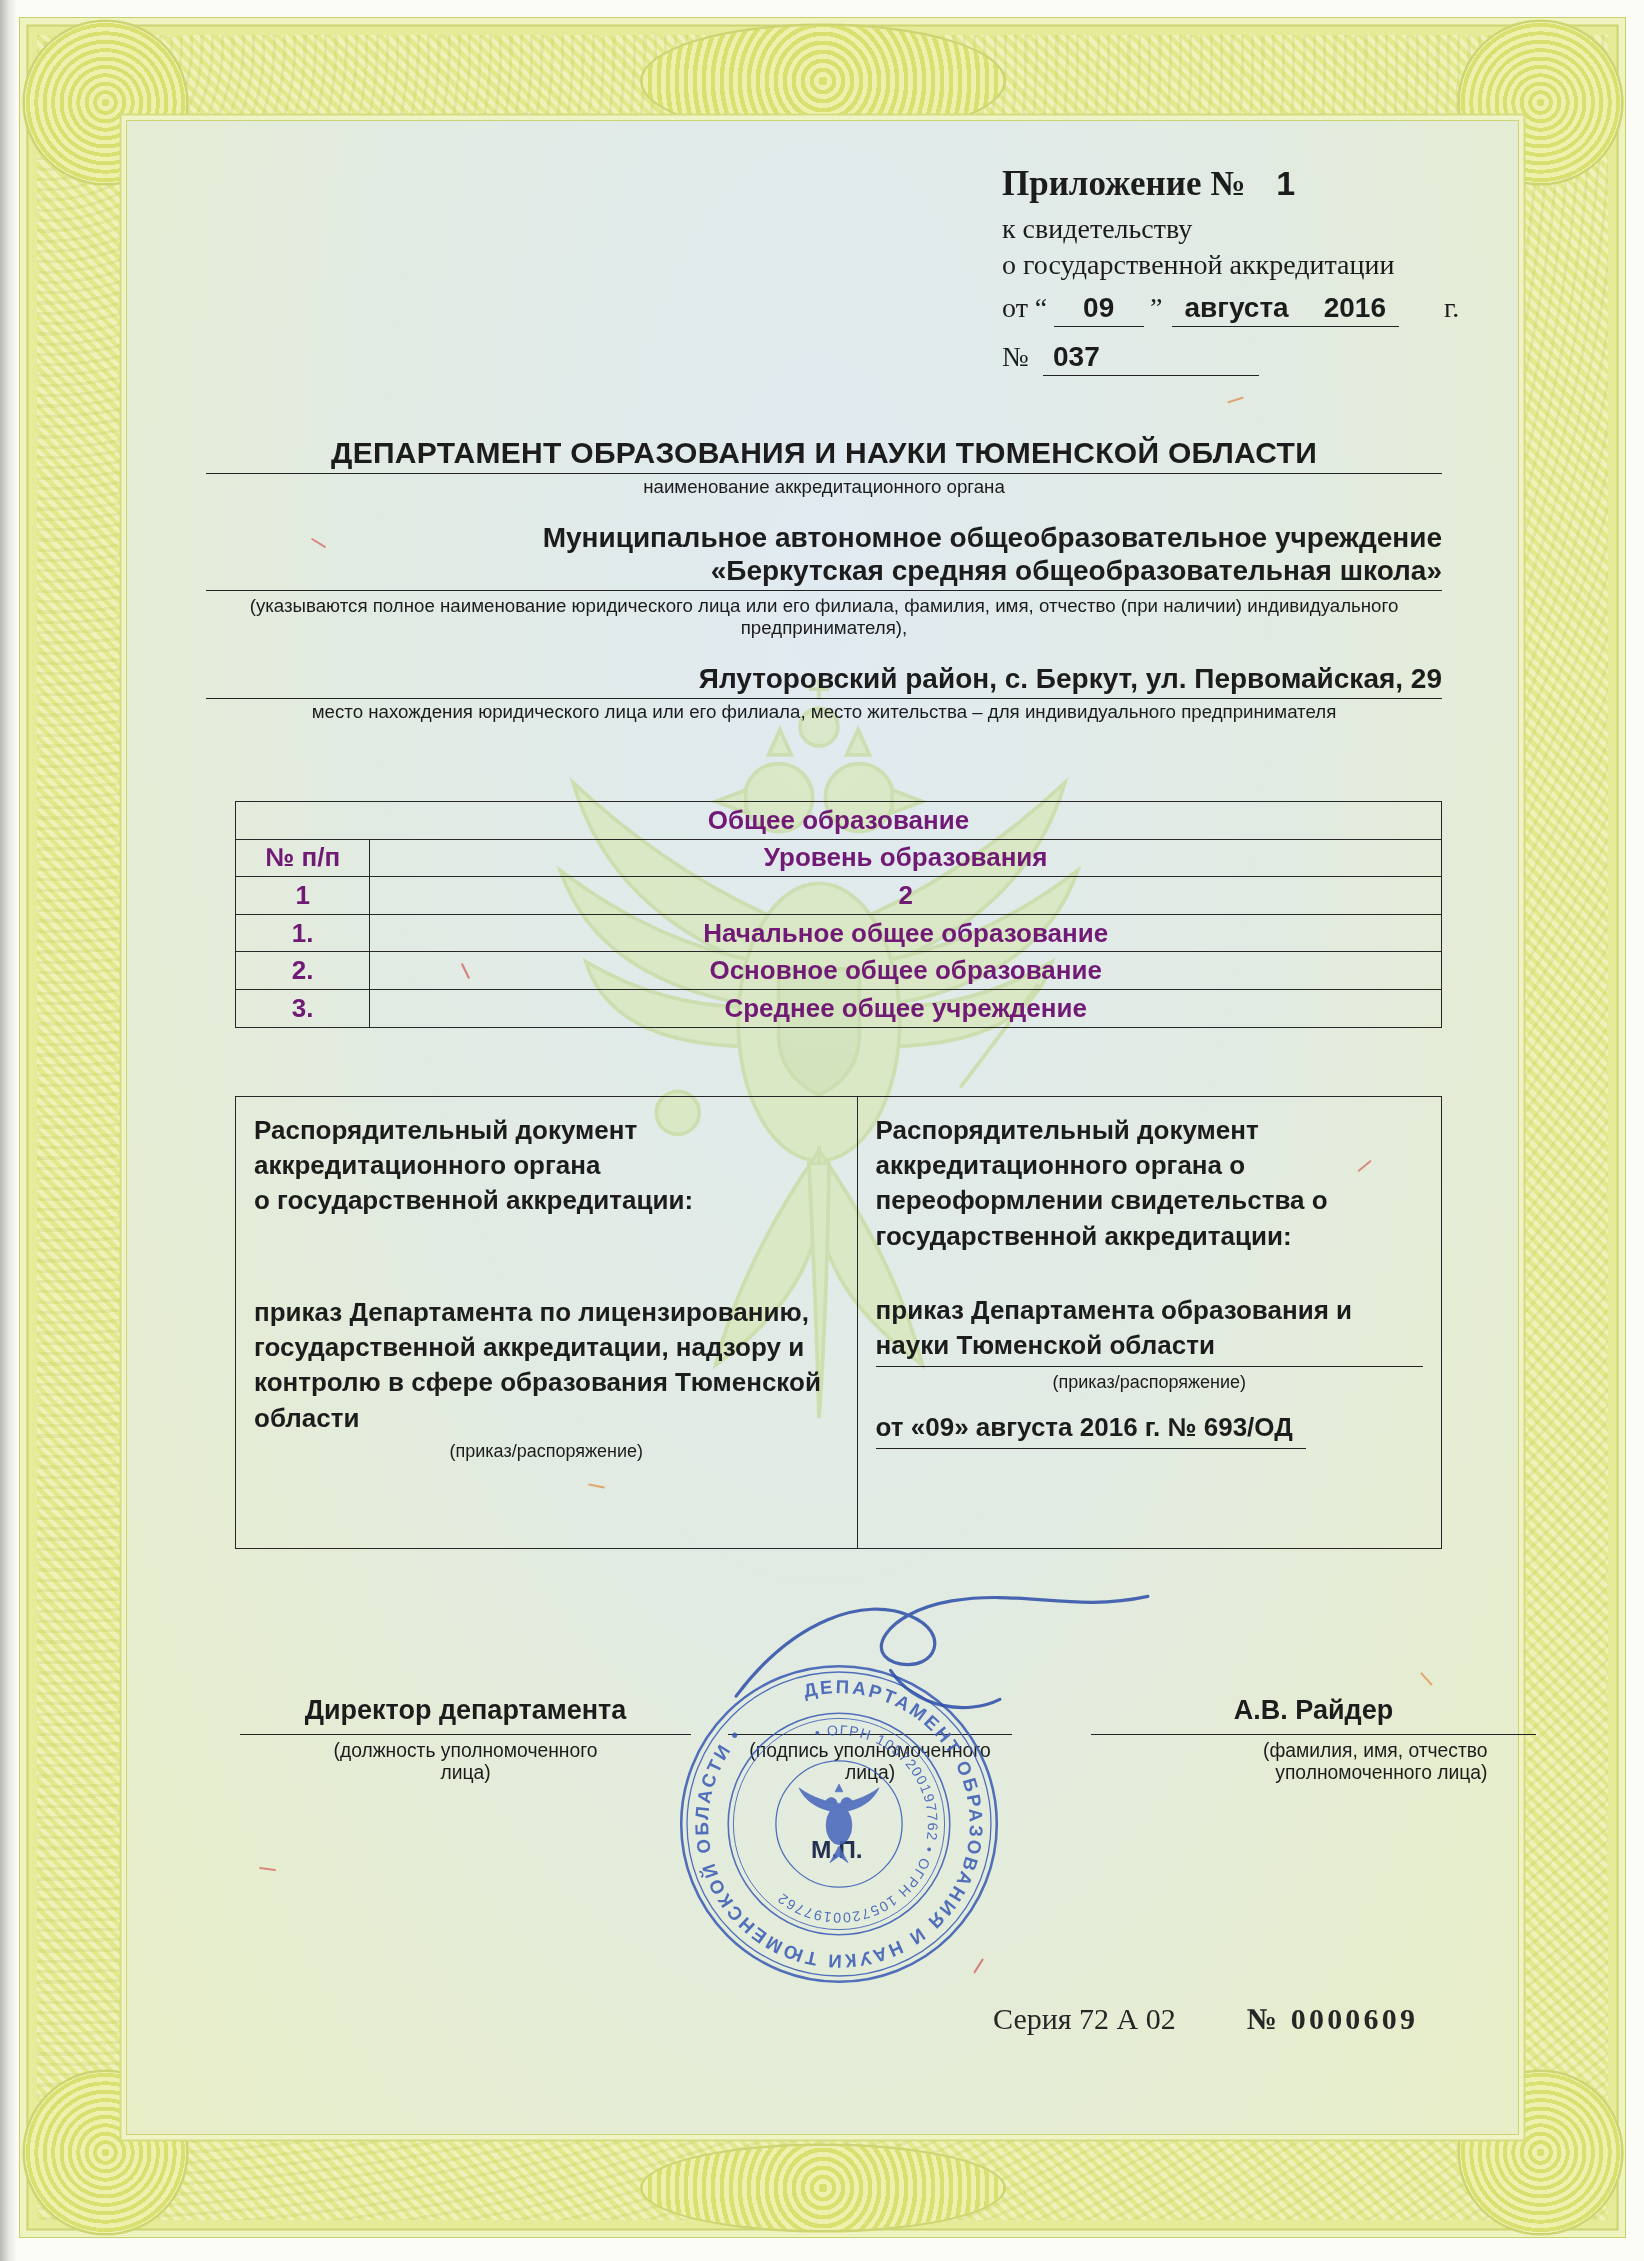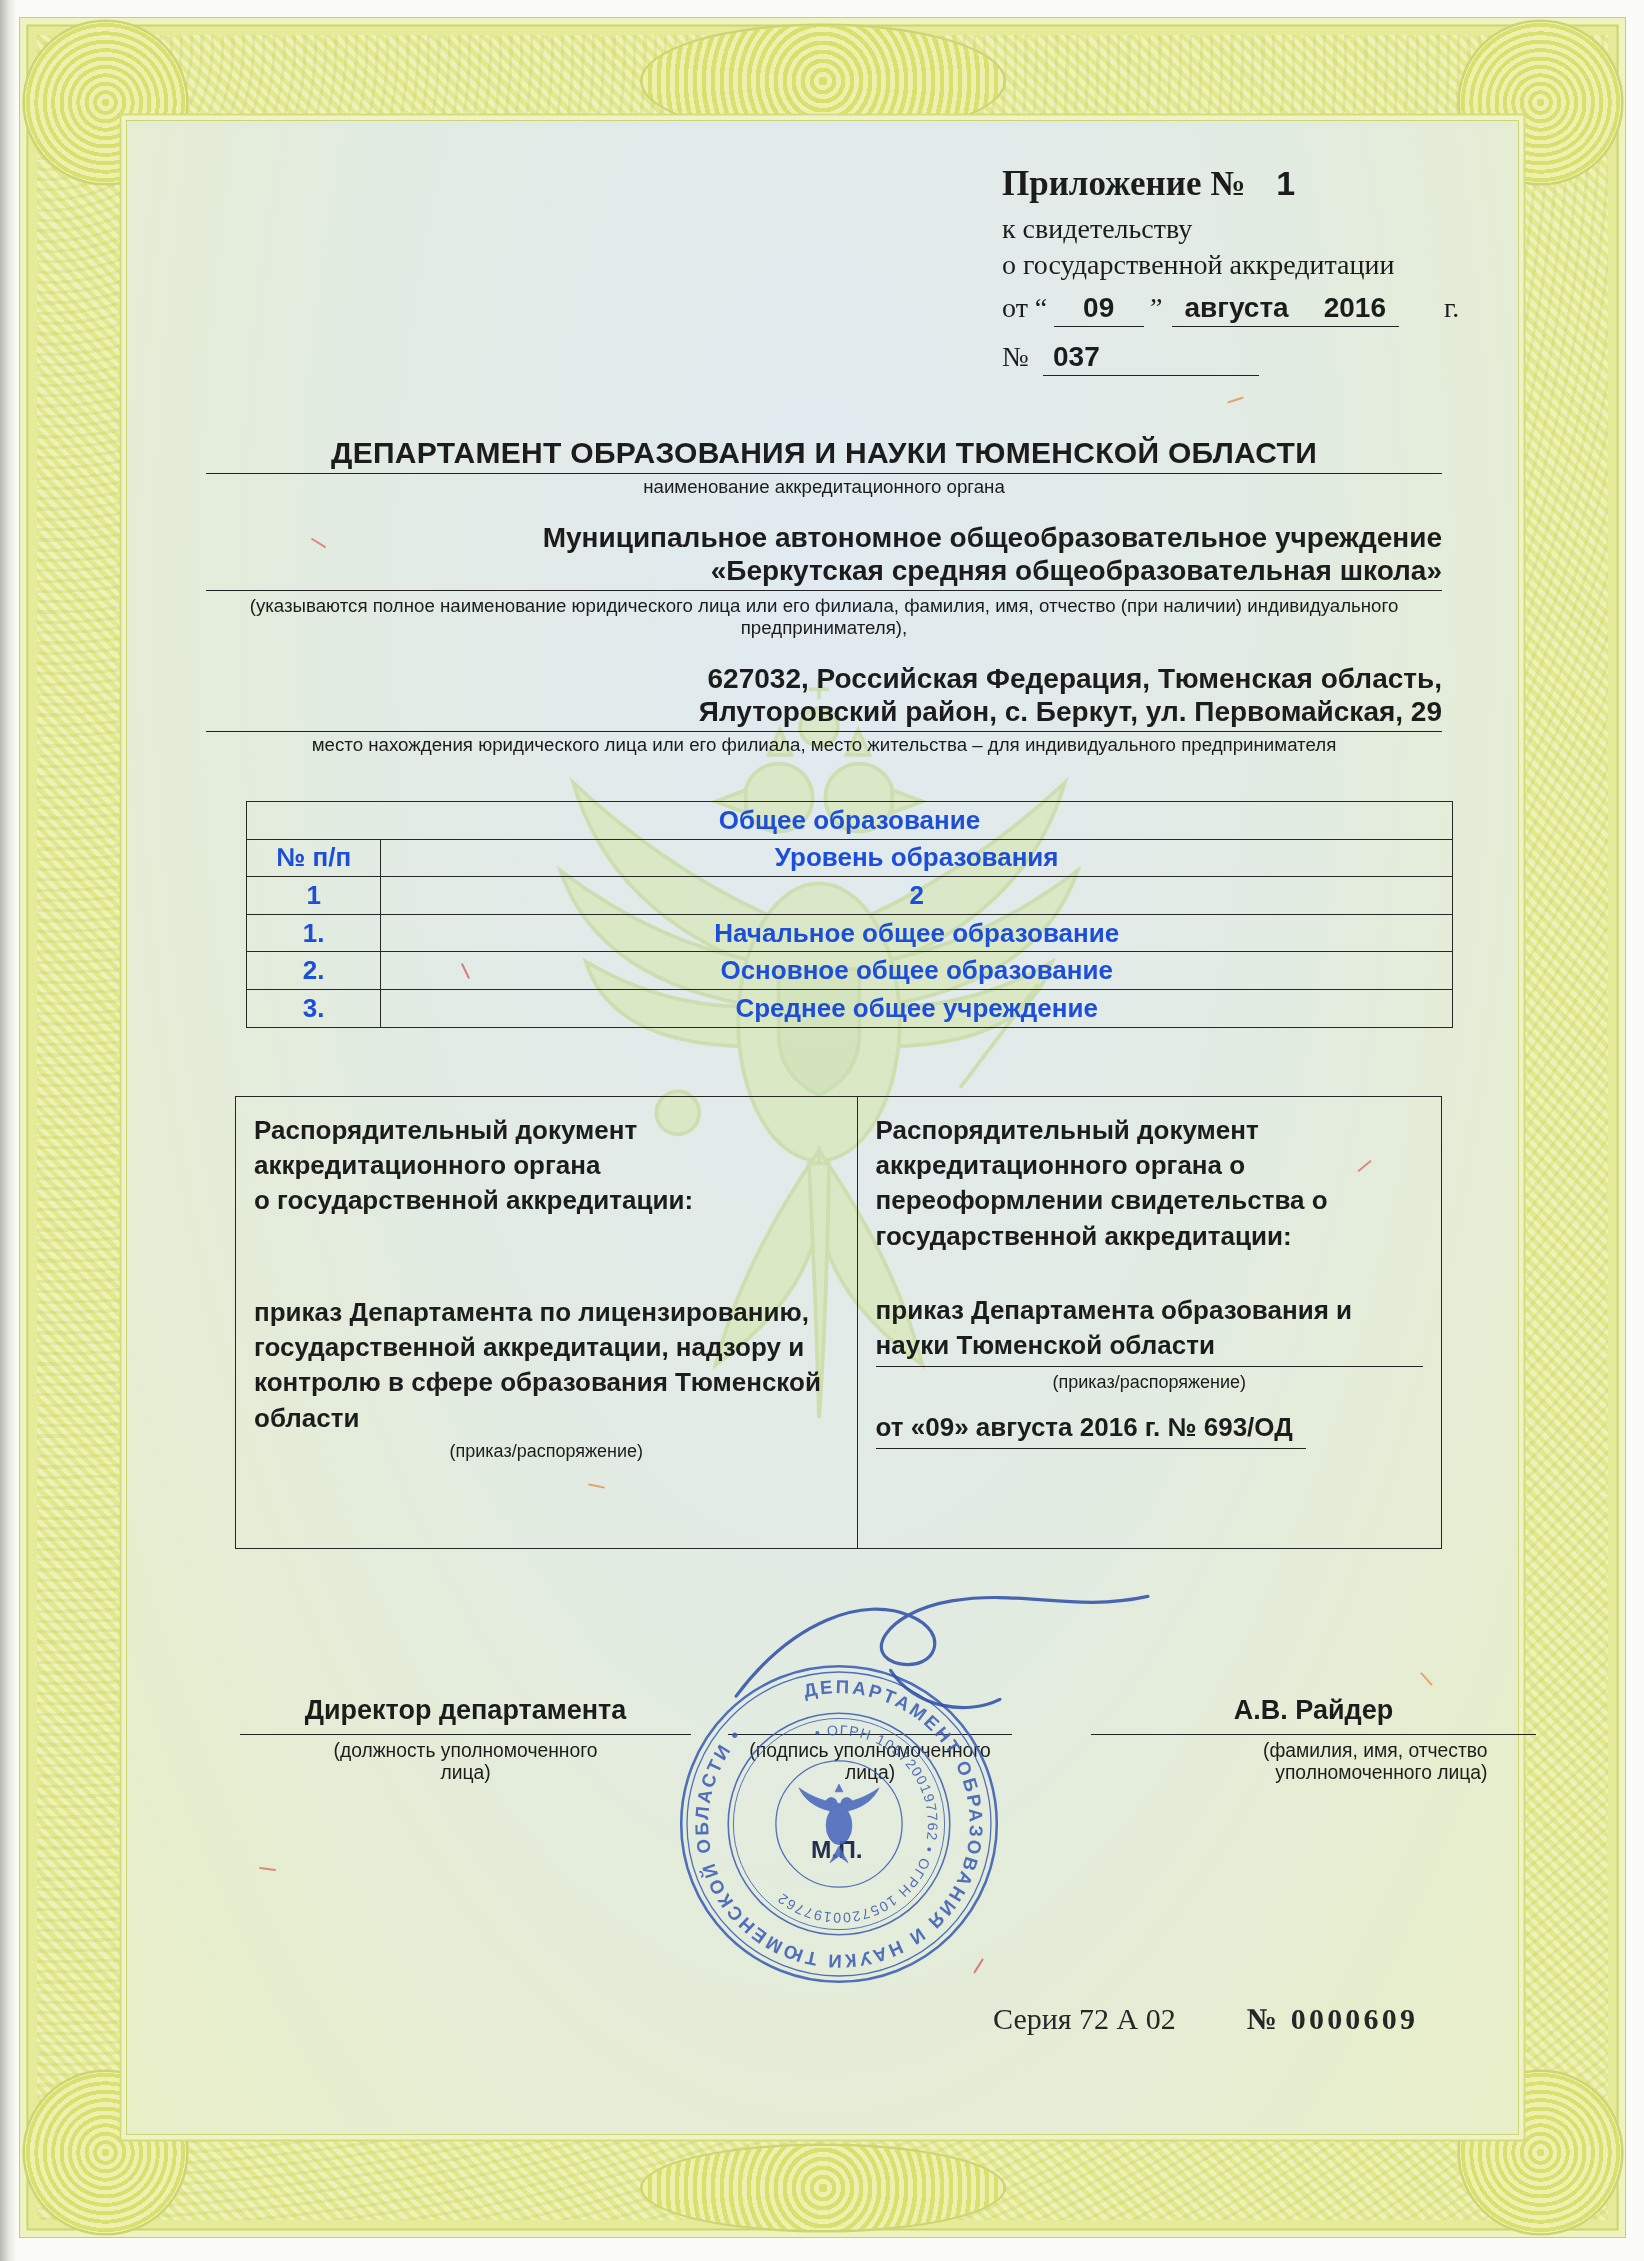--- a/index.html
+++ b/index.html
@@ -56,22 +56,22 @@
   .center-block{position:absolute;left:206px;width:1236px;text-align:center;}
   .authority{top:436px;}
   .authority .title{font-size:30px;font-weight:bold;letter-spacing:0.3px;}
   .rule{border-bottom:1.9px solid #222;height:2.6px;}
   .caption{font-size:18.7px;font-weight:normal;}
   .org{top:521px;}
   .big{font-size:28px;font-weight:bold;line-height:1.18;text-align:right;}
   .org .caption{width:1180px;margin:3.9px auto 0;}
   .addr{top:662px;}
   
-  .edu-table{position:absolute;left:246px;top:801px;width:1207px;border-collapse:collapse;
-    font-size:26px;font-weight:bold;color:#1d4ed8;}
+  .edu-table{position:absolute;left:235px;top:801px;width:1207px;border-collapse:collapse;
+    font-size:26px;font-weight:bold;color:#701a75;}
   .edu-table td{border:1.9px solid #272727;text-align:center;padding:1.3px 5.2px;height:34px;}
   .colnum{width:123px;}
   
   .orders{position:absolute;left:235px;top:1096px;width:1207px;height:453px;
     border:1.9px solid #272727;display:flex;box-sizing:border-box;}
   .ocell{box-sizing:border-box;padding:15.5px 18px;font-size:26px;font-weight:bold;line-height:1.36;}
   .oleft{width:51.5%;}
   .oright{width:48.5%;border-left:1.9px solid #272727;}
   .oheading{white-space:pre-line;}
   .obody-l{margin-top:76px;}
@@ -177,21 +177,20 @@
     </div>
 
     <div class="center-block org">
       <div class="big">Муниципальное автономное общеобразовательное учреждение</div>
       <div class="big">«Беркутская средняя общеобразовательная школа»</div>
       <div class="rule"></div>
       <div class="caption">(указываются полное наименование юридического лица или его филиала, фамилия, имя, отчество (при наличии) индивидуального предпринимателя),</div>
     </div>
 
     <div class="center-block addr">
-      <div class="big">627032, Российская Федерация, Тюменская область,</div>
       <div class="big">Ялуторовский район, с. Беркут, ул. Первомайская, 29</div>
       <div class="rule"></div>
       <div class="caption" style="margin-top:2.6px;">место нахождения юридического лица или его филиала, место жительства – для индивидуального предпринимателя</div>
     </div>
 
     <table class="edu-table">
       <tbody>
         <tr>
           <td colspan="2">Общее образование</td>
         </tr>

